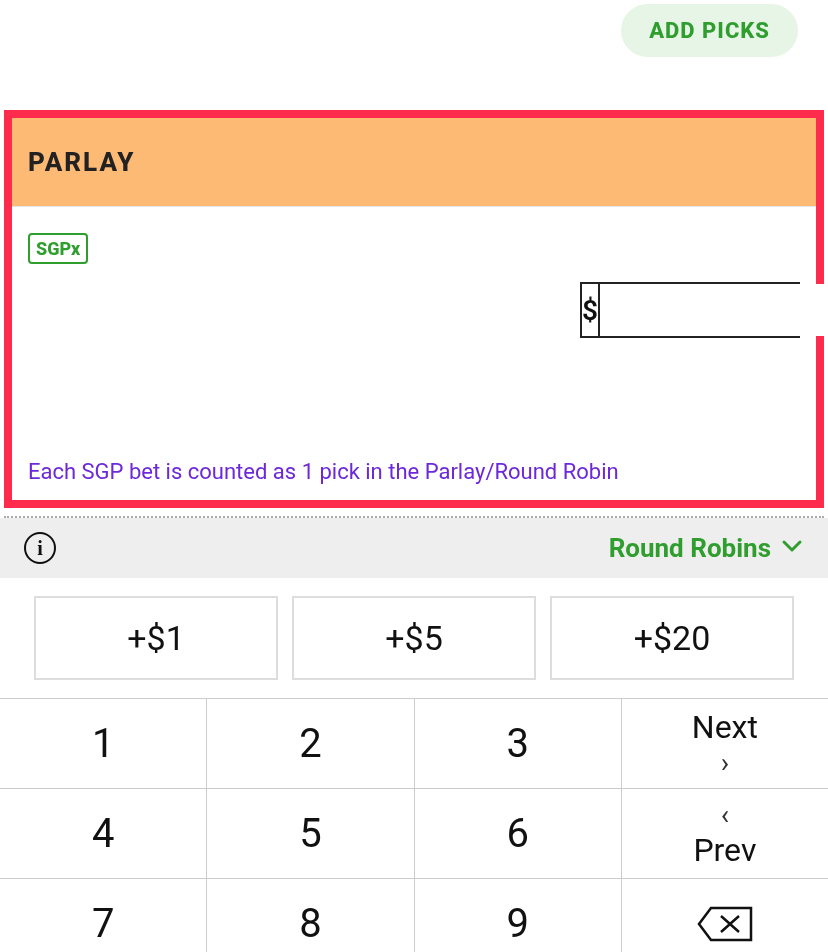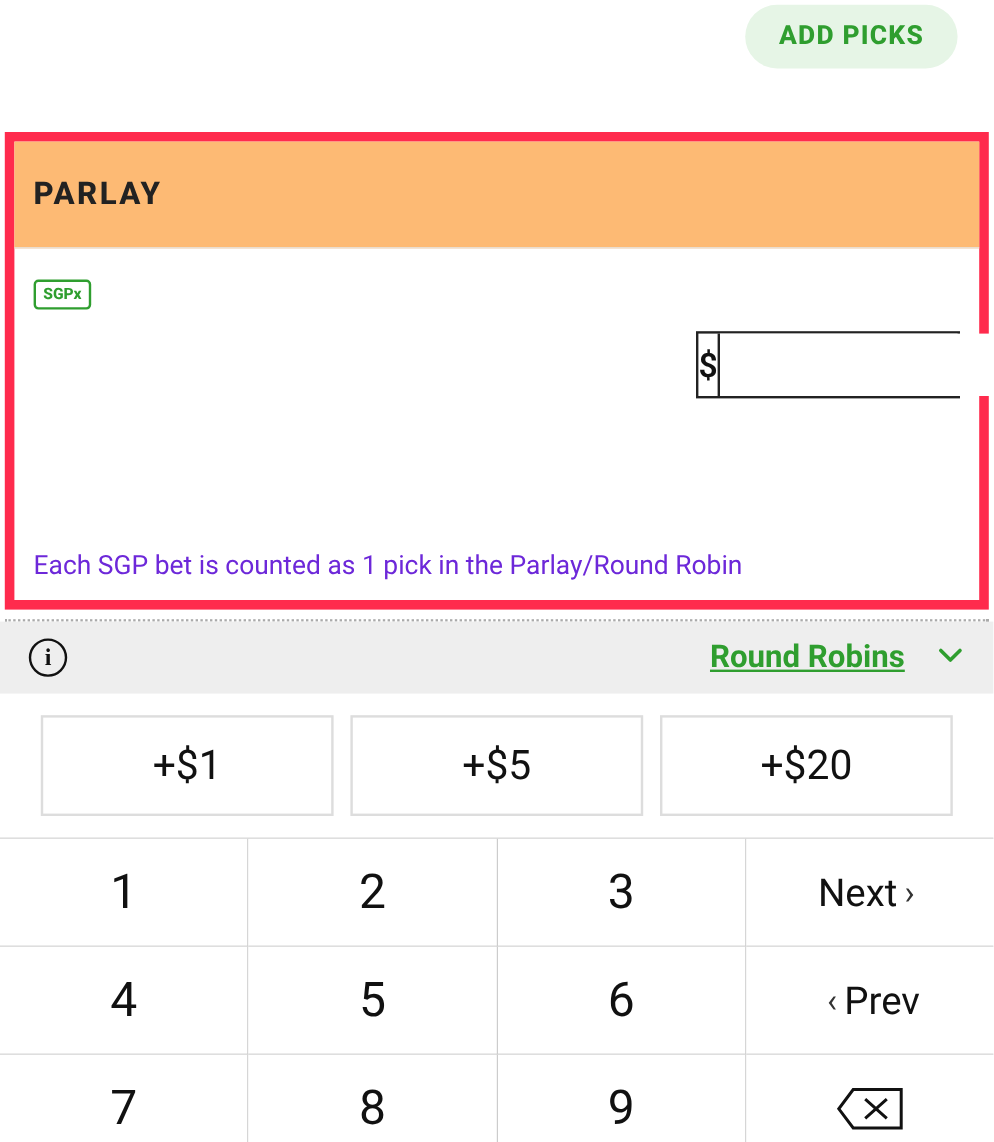--- a/index.html
+++ b/index.html
@@ -4,42 +4,42 @@
 <style>
   * { box-sizing: border-box; margin: 0; padding: 0; }
   html, body { width: 828px; height: 952px; font-family: -apple-system, BlinkMacSystemFont, "Segoe UI", Roboto, Helvetica, Arial, sans-serif; background: #fff; color: #111; }
   .topbar { height: 80px; display: flex; align-items: center; justify-content: flex-end; padding: 0 30px; }
   .add-picks { background: #e6f5e6; color: #2f9e2f; font-weight: 800; letter-spacing: 1px; padding: 14px 28px; border-radius: 999px; font-size: 22px; margin-top: -20px; }
   .highlight-box { border: 8px solid #ff2b4d; margin: 30px 4px 0 4px; background: #fff; }
   .parlay-header { background: #fdba74; padding: 29px 16px; border-bottom: 1px solid #e5e5e5; }
   .parlay-header span { font-weight: 800; letter-spacing: 2px; font-size: 26px; color: #222; }
   .parlay-body { padding: 26px 16px 16px 16px; min-height: 200px; }
   .parlay-row { display: flex; align-items: center; }
-  .sgpx { border: 2px solid #2f9e2f; color: #2f9e2f; font-weight: 800; font-size: 13px; padding: 3px 6px; border-radius: 4px; margin-right: 18px; }
+  .sgpx { border: 2px solid #2f9e2f; color: #2f9e2f; font-weight: 800; font-size: 18px; padding: 3px 6px; border-radius: 4px; margin-right: 18px; }
   .pick-title { font-weight: 800; font-size: 32px; flex: 1; }
   .odds { font-weight: 800; font-size: 32px; }
   .wager-row { display: flex; justify-content: flex-end; margin-top: 18px; }
   .wager-box { display: flex; border: 2px solid #222; height: 56px; width: 220px; }
   .currency { width: 56px; display: flex; align-items: center; justify-content: center; font-size: 28px; font-weight: 600; border-right: 2px solid #222; }
   .amount { flex: 1; text-align: right; padding: 0 14px; font-size: 28px; font-weight: 600; border: none; outline: none; }
   .payout-row { text-align: right; margin-top: 18px; font-size: 20px; color: #444; }
   .payout-row .value { color: #111; font-weight: 600; }
   .sgp-note { padding: 0 16px 16px 16px; font-size: 22px; color: #6d28d9; margin-top: 52px; }
   .dotted { border-top: 2px dotted #aaa; margin: 8px 4px 0 4px; }
   .rr-bar { background: #eeeeee; display: flex; align-items: center; padding: 14px 24px; margin: 0 0 0 0; }
   .info-icon { width: 32px; height: 32px; border: 2.5px solid #111; border-radius: 50%; display: flex; align-items: center; justify-content: center; font-family: serif; font-weight: 700; font-size: 20px; }
   .rr-spacer { flex: 1; }
-  .rr-label { color: #2f9e2f; font-weight: 700; font-size: 26px; margin-right: 26px; text-decoration: underline; }
+  .rr-label { color: #2f9e2f; font-weight: 700; font-size: 26px; margin-right: 9px; }
   .chev { color: #2f9e2f; }
   .quick-adds { display: flex; gap: 14px; padding: 18px 34px; }
   .qa-btn { flex: 1; border: 2px solid #ddd; background: #fff; text-align: center; font-size: 34px; padding: 20px 0; cursor: pointer; }
   .keypad { border-top: 1px solid #ccc; }
   .kp-row { display: flex; }
   .kp-key { flex: 1; border-right: 1px solid #ccc; border-bottom: 1px solid #ccc; height: 90px; display: flex; align-items: center; justify-content: center; font-size: 40px; cursor: pointer; background: #fff; position: relative; }
-  .kp-key:last-child { border-right: none; }
+  .kp-key:last-child { border-right: none; flex-direction: column; }
   .kp-key.side { font-size: 32px; }
   .kp-key .angle { font-size: 28px; margin: 0 6px; color: #333; }
   .backspace-icon { display: flex; align-items: center; }
 </style>
 </head>
 <body>
 
 <div class="topbar">
   <div class="add-picks">
     <span>ADD PICKS</span>

